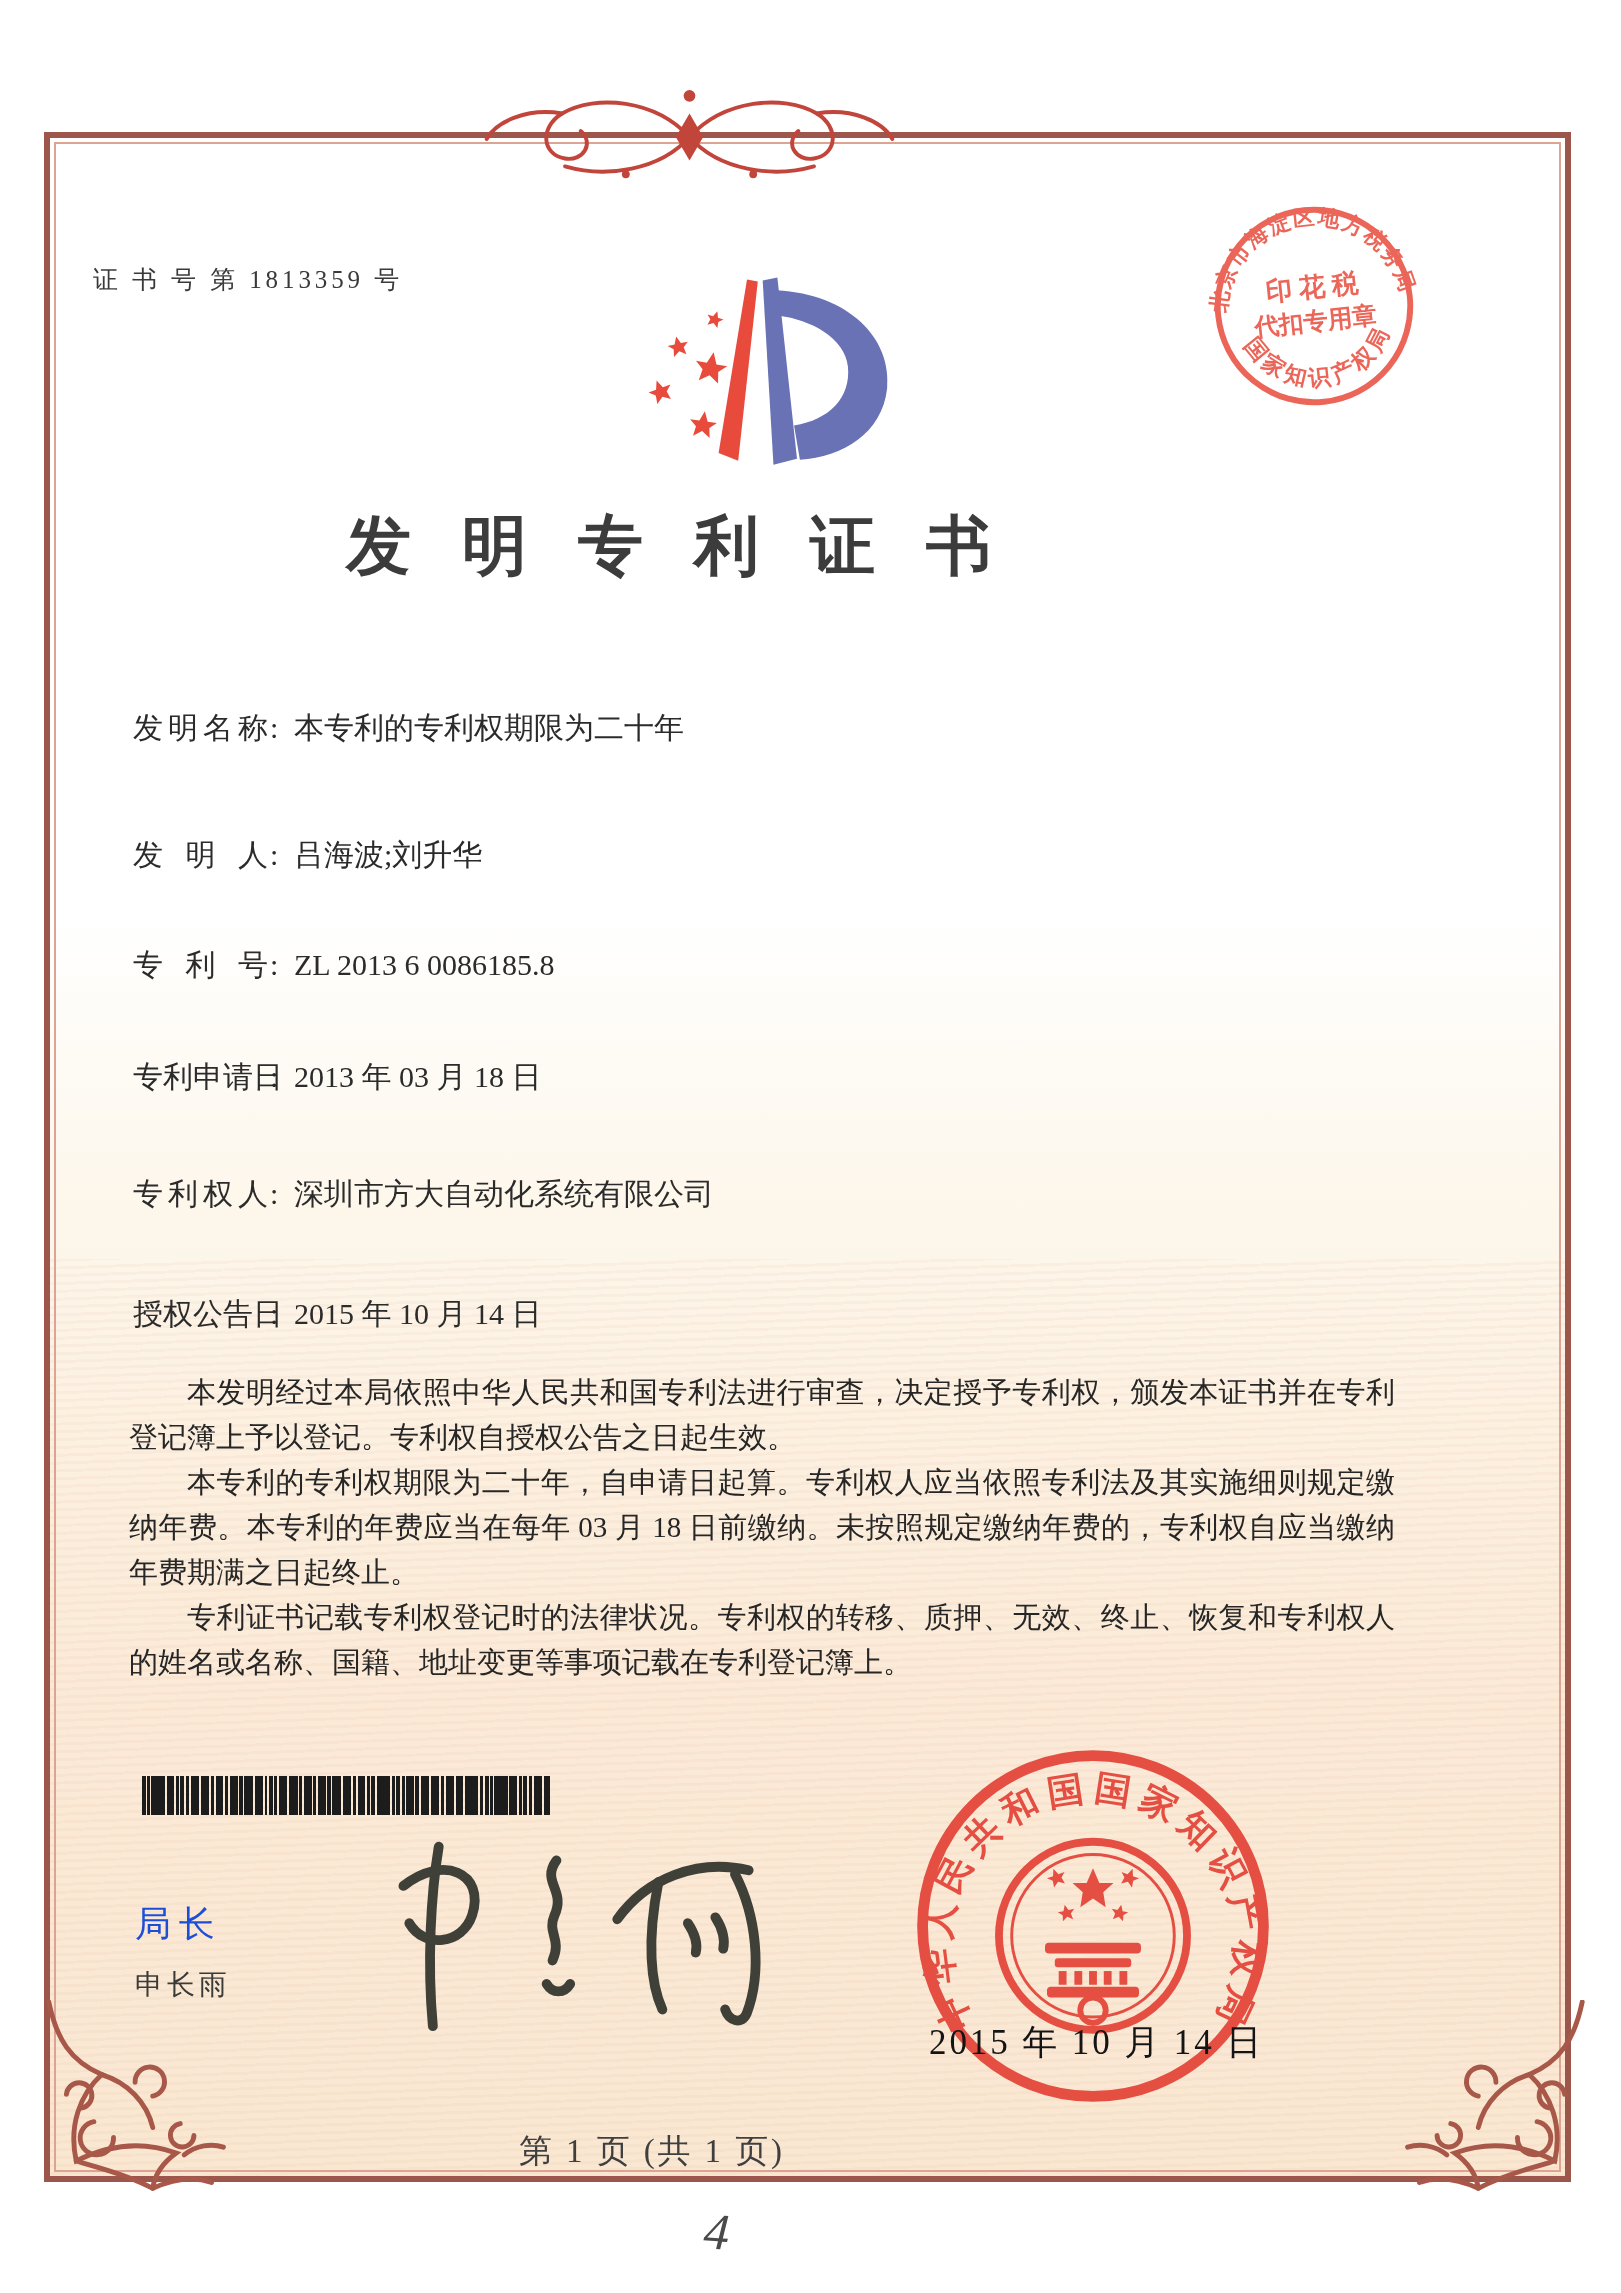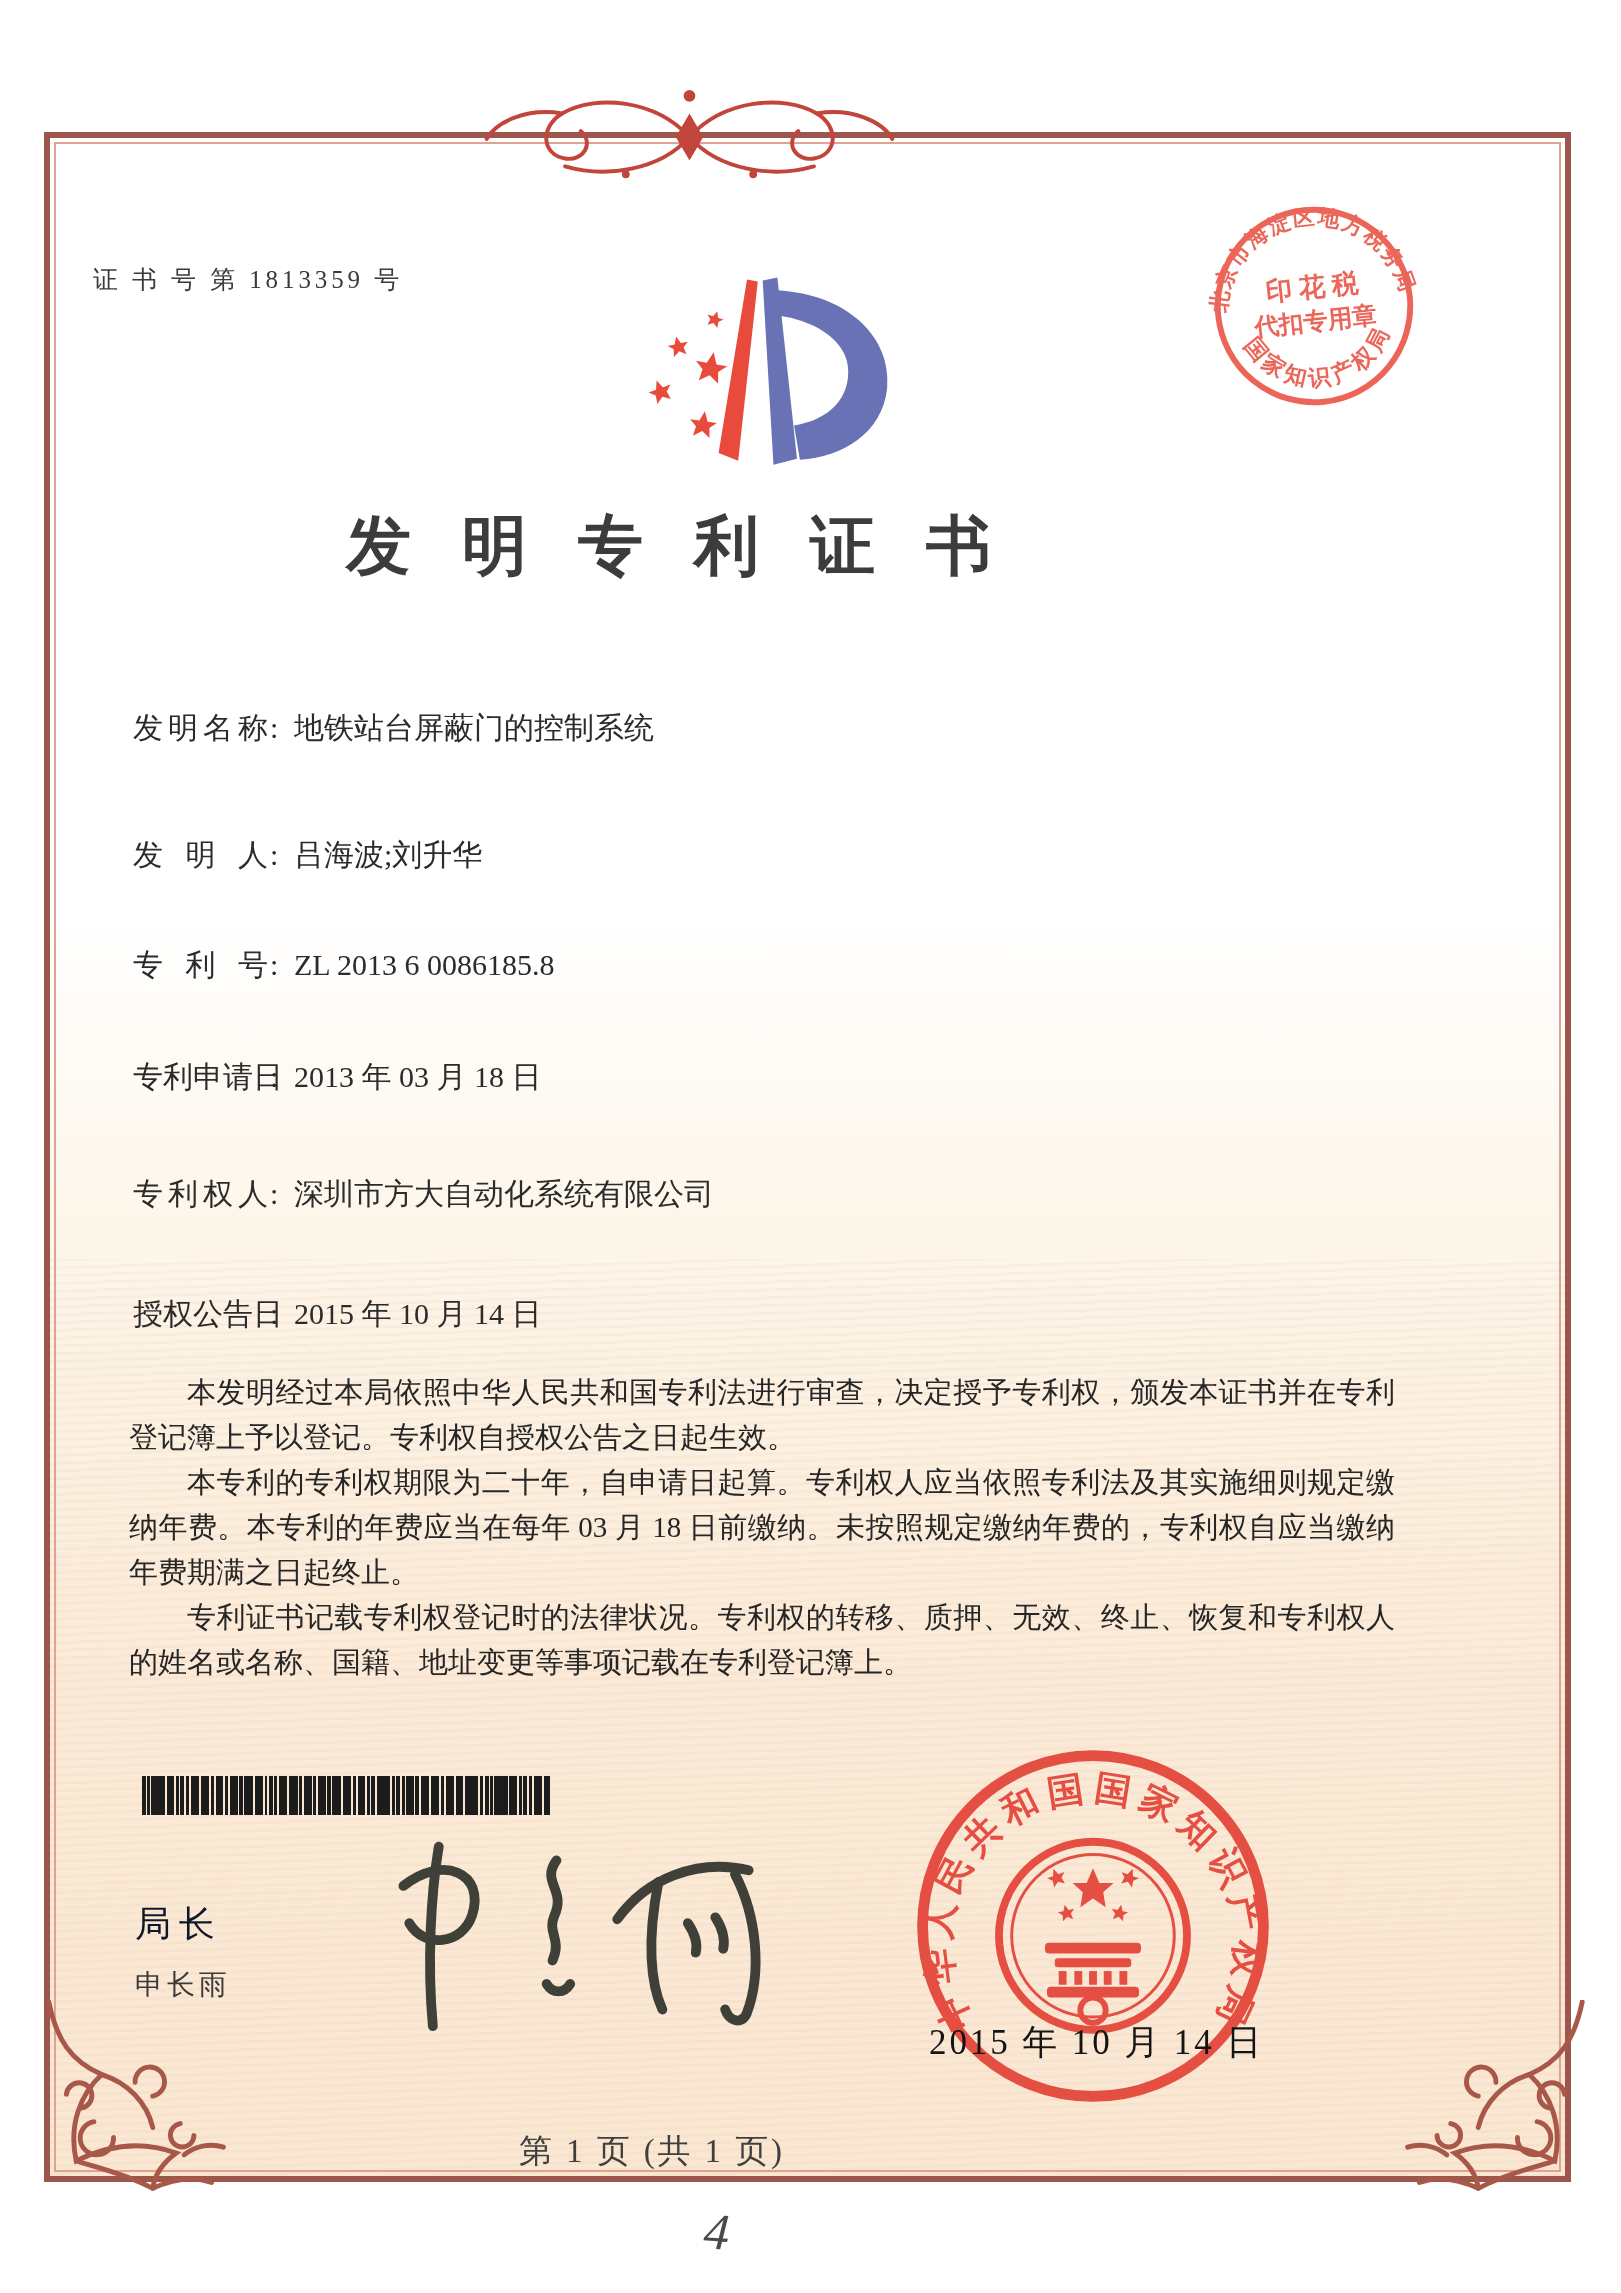--- a/index.html
+++ b/index.html
@@ -40,21 +40,21 @@
   }
   .paragraphs p{margin:0;text-indent:2em;}
   .barcode{
     position:absolute;left:142px;top:1776px;width:408px;height:39px;
     background:
       repeating-linear-gradient(90deg,#1c1c1c 0 2.9px,rgba(0,0,0,0) 2.9px 4.9px),
       repeating-linear-gradient(90deg,#1c1c1c 0 2px,rgba(0,0,0,0) 2px 8.8px),
       repeating-linear-gradient(90deg,#1c1c1c 0 3.9px,rgba(0,0,0,0) 3.9px 12.7px);
   }
   .signer-title{
-    position:absolute;left:135px;top:1900px;font-size:36px;letter-spacing:7.8px;color:#0f172a;
+    position:absolute;left:135px;top:1900px;font-size:36px;letter-spacing:7.8px;color:#1d4ed8;
     font-family:"Liberation Sans","DejaVu Sans",sans-serif;
   }
   .signer-name{
     position:absolute;left:135px;top:1966px;font-size:28px;letter-spacing:3.9px;color:#3a3a38;
     font-family:"Liberation Sans","DejaVu Sans",sans-serif;
   }
   .signature-svg{position:absolute;left:323px;top:1825px;}
   .seal-svg{position:absolute;left:902px;top:1735px;opacity:.94;}
   .seal-date{
     position:absolute;left:929px;top:2019px;font-size:35px;letter-spacing:2.9px;color:#141414;white-space:nowrap;
@@ -154,21 +154,21 @@
   <text font-size="23" fill="#ea5a4c" font-weight="bold" letter-spacing="4">
     <textPath href="#taxBottomArc" startOffset="50%" text-anchor="middle">国家知识产权局</textPath>
   </text>
   <text x="112" y="102" text-anchor="middle" font-size="27" font-weight="bold" fill="#ea5a4c">印 花 税</text>
   <text x="112" y="136" text-anchor="middle" font-size="25" font-weight="bold" fill="#ea5a4c">代扣专用章</text>
 </svg>
 
 <div class="title">发明专利证书</div>
 
 <div class="field-row" style="top:708px">
-  <span class="flabel">发明名称</span><span class="fcolon">:</span><span class="fvalue">地铁站台屏蔽门的控制系统</span>
+  <span class="flabel">发明名称</span><span class="fcolon">:</span><span class="fvalue">本专利的专利权期限为二十年</span>
 </div>
 <div class="field-row" style="top:835px">
   <span class="flabel">发明人</span><span class="fcolon">:</span><span class="fvalue">吕海波;刘升华</span>
 </div>
 <div class="field-row" style="top:945px">
   <span class="flabel">专利号</span><span class="fcolon">:</span><span class="fvalue">ZL 2013 6 0086185.8</span>
 </div>
 <div class="field-row" style="top:1057px">
   <span class="flabel">专利申请日</span><span class="fcolon">:</span><span class="fvalue">2013 年 03 月 18 日</span>
 </div>

